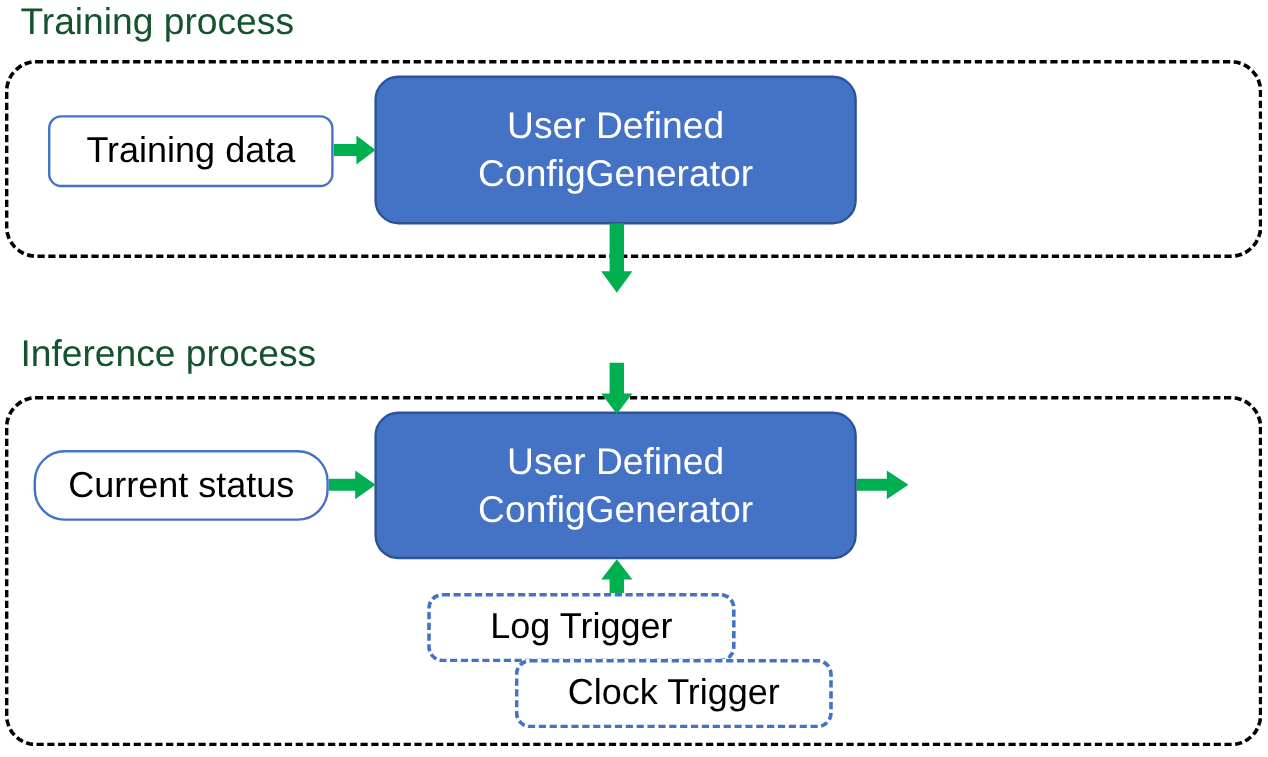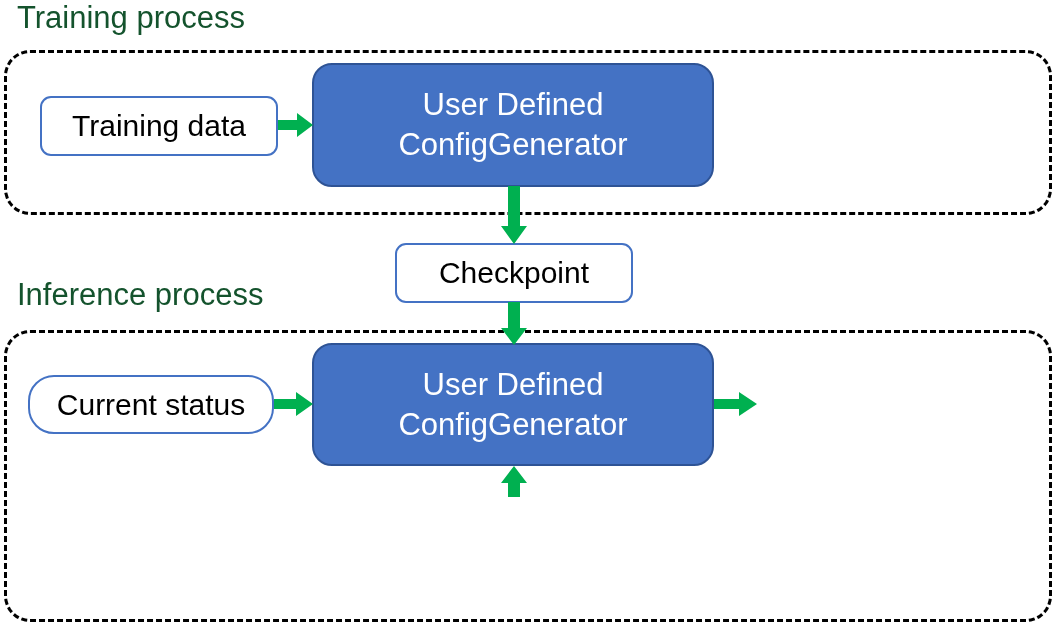--- a/index.html
+++ b/index.html
@@ -138,23 +138,20 @@
     <span>User Defined</span>
     <span>ConfigGenerator</span>
   </div>
 
   <div class="arrow" id="arrow-udcg-to-ckpt">
     <svg width="30" height="59" viewBox="0 0 30 59">
       <polygon points="9,0 21,0 21,40 28,40 15,58 2,40 9,40" fill="#00B050"></polygon>
     </svg>
   </div>
 
-  <div class="plain-box" id="box-checkpoint">
-    <span>Checkpoint</span>
-  </div>
 
   <div class="arrow" id="arrow-ckpt-to-udcg">
     <svg width="30" height="44" viewBox="0 0 30 44">
       <polygon points="9,0 21,0 21,26 28,26 15,43 2,26 9,26" fill="#00B050"></polygon>
     </svg>
   </div>
 
   <div class="plain-box" id="box-current-status">
     <span>Current status</span>
   </div>
@@ -176,15 +173,21 @@
     </svg>
   </div>
 
 
   <div class="arrow" id="arrow-trig-to-udcg">
     <svg width="30" height="32" viewBox="0 0 30 32">
       <polygon points="15,0 28,17 21,17 21,31 9,31 9,17 2,17" fill="#00B050"></polygon>
     </svg>
   </div>
 
+  <div class="trigger-box" id="box-log-trigger">
+    <span>Log Trigger</span>
+  </div>
 
+  <div class="trigger-box" id="box-clock-trigger">
+    <span>Clock Trigger</span>
+  </div>
 
 </div>
 
 </body></html>

